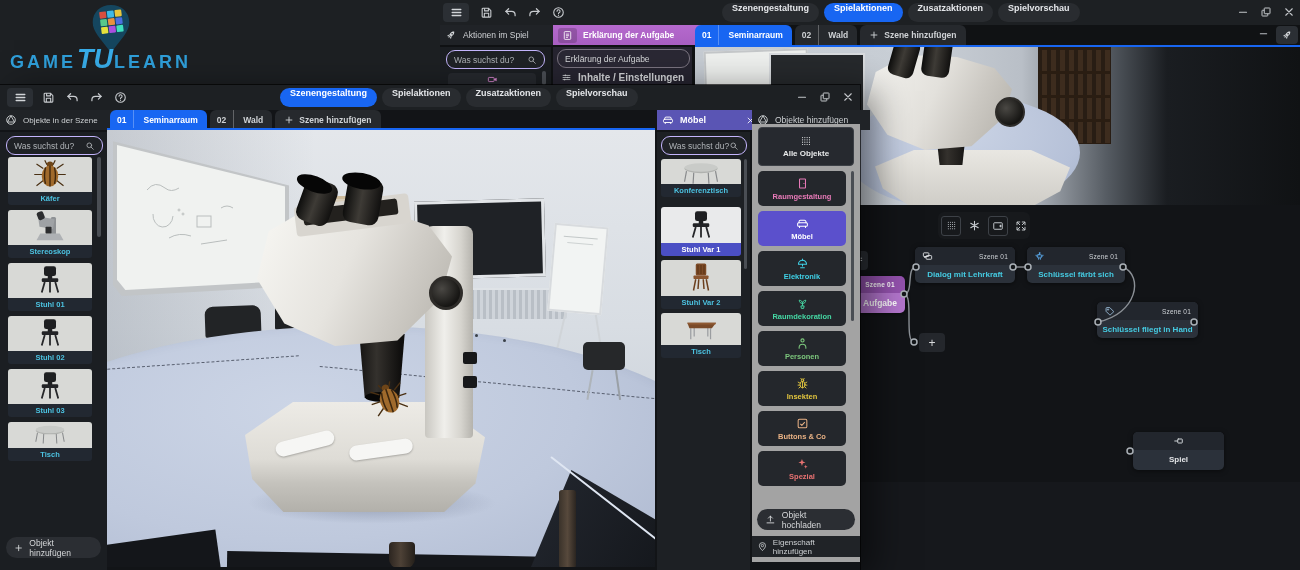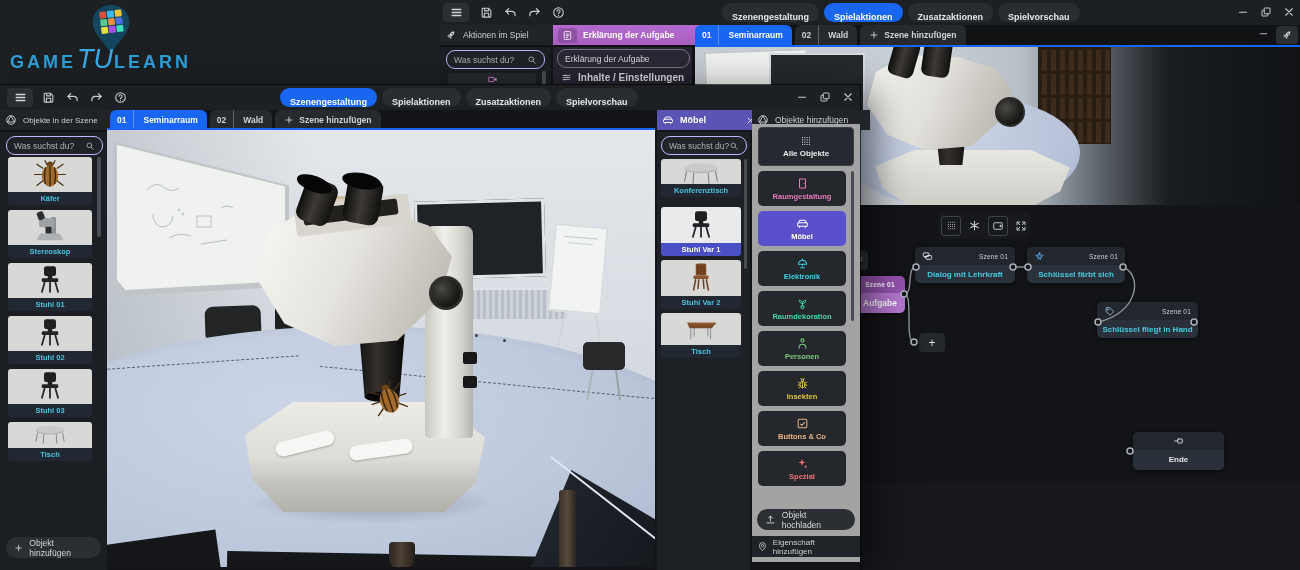--- a/index.html
+++ b/index.html
@@ -3,21 +3,21 @@
 <meta charset="utf-8">
 <style>
   html,body{margin:0;padding:0;background:#0b0c0e}
   .screen{position:relative;width:1300px;height:570px;overflow:hidden;background:#17191c;
     font-family:"Liberation Sans",sans-serif;color:#d8dadd;-webkit-font-smoothing:antialiased}
   .a{position:absolute}
   .row{display:flex;align-items:center}
   svg.ic{display:block}
   
   .pill{height:19px;border-radius:10px;background:#292c30;color:#e4e6e9;font-size:9px;font-weight:bold;
-    display:flex;align-items:flex-end;padding:0 10px;white-space:nowrap}
+    display:flex;align-items:flex-start;padding:0 10px;white-space:nowrap}
   .pill.active{background:#1866f2;color:#fff}
   .stab{height:20px;display:flex;align-items:stretch;border-radius:6px 6px 0 0;overflow:hidden;
     background:#26292d;color:#cfd2d5;font-size:8.5px;font-weight:bold;white-space:nowrap}
   .stab .num{display:flex;align-items:center;padding:0 7px;border-right:1px solid rgba(255,255,255,.28)}
   .stab .lbl{display:flex;align-items:center;padding:0 9px;gap:5px}
   .stab.active{background:#1866f2;color:#fff}
   .search{display:flex;align-items:center;justify-content:space-between;border:1px solid #c4b5fd;
     border-radius:9px;background:rgba(255,255,255,.02);color:#aeb2b6;font-size:8.5px;padding:0 7px;height:17px;white-space:nowrap}
   .panelh{display:flex;align-items:center;gap:6px;background:#202327;color:#ced1d4;font-size:8.5px;padding:0 5px}
   .card{position:absolute;background:#d8d9d6;border-radius:3px 3px 0 0;display:flex;align-items:center;justify-content:center;overflow:hidden}
@@ -297,21 +297,21 @@
           <rect x="19" y="16" width="7" height="7" rx="1" fill="#58c88a"></rect>
             <rect x="27" y="16" width="7" height="7" rx="1" fill="#e8913f"></rect>
             <rect x="35" y="16" width="7" height="7" rx="1" fill="#4a6fe0"></rect>
           <rect x="19" y="24" width="7" height="7" rx="1" fill="#e6e23c"></rect>
             <rect x="27" y="24" width="7" height="7" rx="1" fill="#a94fe0"></rect>
             <rect x="35" y="24" width="7" height="7" rx="1" fill="#3fe0c0"></rect>
         </g>
       </svg>
       <div class="a row" style="left:10px;top:44px;height:32px;align-items:baseline">
         <span style="font-size:18px;letter-spacing:3px;color:#2f9fda;font-weight:600">GAME</span>
-        <span style="font-size:27px;font-weight:normal;font-style:italic;color:#38ace8;margin:0 1px">TU</span>
+        <span style="font-size:27px;font-weight:bold;font-style:italic;color:#38ace8;margin:0 1px">TU</span>
         <span style="font-size:18px;letter-spacing:3px;color:#2f9fda;font-weight:600">LEARN</span>
       </div>
     </div>
 
     <div class="a tbtn" style="left:443px;top:3px">
         <svg class="ic" width="13" height="13" color="#d2d5d8">
           <use href="#i-menu"></use>
         </svg>
       </div>
     <div class="a wbtn" style="left:480px;top:6px">
@@ -538,21 +538,21 @@
       <span>+</span>
     </div>
 
     <div class="gnode" style="left:1133px;top:432px;width:91px;height:38px">
       <div class="hd" style="justify-content:center">
           <svg class="ic" width="12" height="12" color="#cfd3d7">
             <use href="#i-end"></use>
           </svg>
         </div>
       <div class="bd" style="color:#e2e4e7">
-          <span>Ende</span>
+          <span>Spiel</span>
         </div>
     </div>
 
     <svg class="a" style="left:860px;top:205px;pointer-events:none" width="440" height="365" viewBox="0 0 440 365">
       <g stroke="#8b9096" stroke-width="1.4" fill="none">
         <path d="M44 89 C54 89 46 62 56 62"></path>
         <path d="M44 89 C54 89 44 137 54 137"></path>
         <path d="M153 62 L168 62"></path>
         <path d="M263 62 C284 71 277 109 238 117"></path>
       </g>

